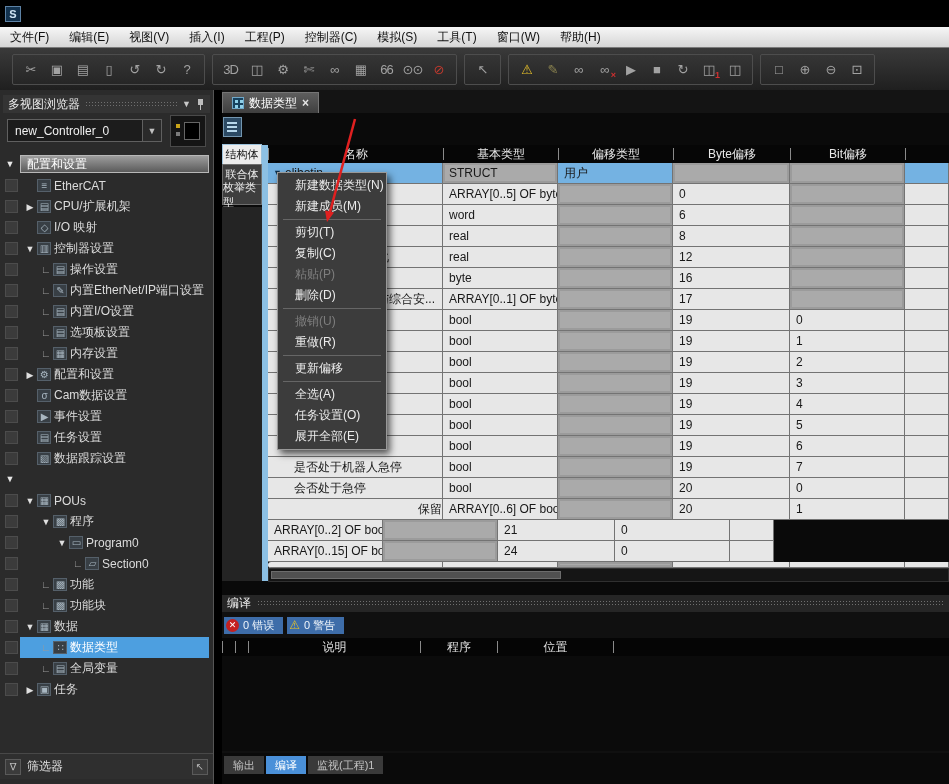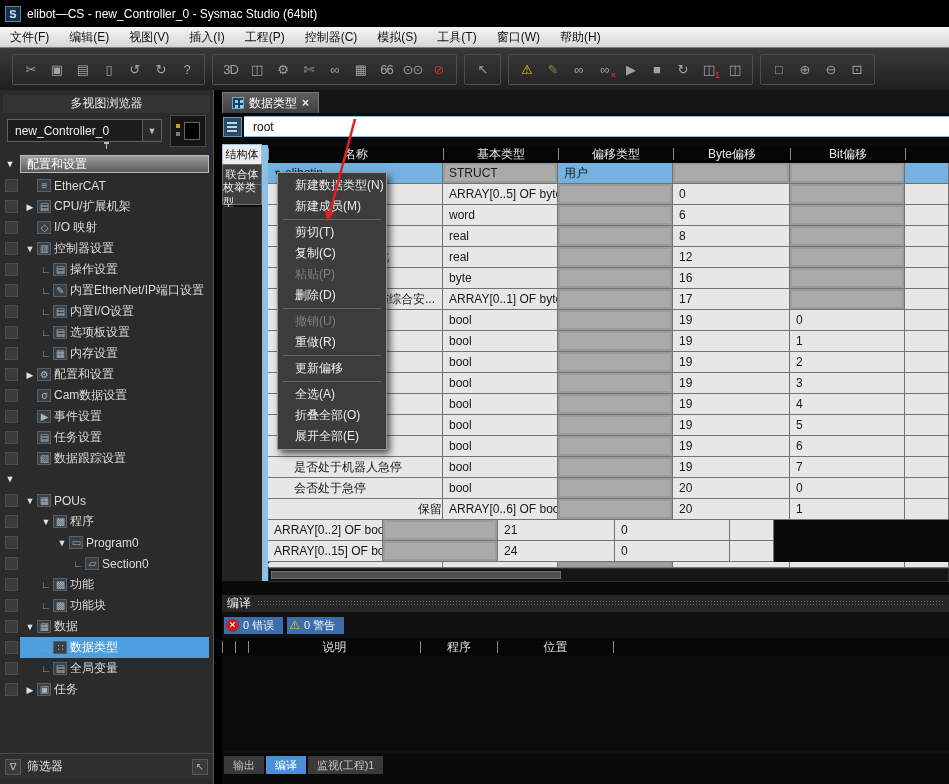--- a/index.html
+++ b/index.html
@@ -23,21 +23,21 @@
     background:linear-gradient(#3a3a3a,#1f1f1f);display:flex;align-items:center;gap:7px;padding-left:12px;}
   .tb-group{display:flex;align-items:center;height:31px;padding:0 6px;gap:3px;
     background:linear-gradient(#353535,#262626);border:1px solid #4d4d4d;border-radius:2px;}
   .tb-btn{min-width:23px;height:24px;display:flex;align-items:center;justify-content:center;
     color:#a2a2a2;font-size:13px;position:relative;letter-spacing:-1px;}
   .tb-btn .bdg{position:absolute;right:0px;bottom:1px;color:#d03030;font-size:9px;font-weight:bold;letter-spacing:0;}
 
   
   .sidebar{position:absolute;left:0;top:90px;width:214px;height:694px;background:#2b2b2b;border-right:1px solid #555;}
   .sb-header{position:absolute;left:3px;top:5px;right:3px;height:18px;background:#343434;
-    display:flex;align-items:center;color:#eaeaea;font-size:12px;padding:0 5px;gap:5px;flex-direction:column;}
+    display:flex;align-items:center;color:#eaeaea;font-size:12px;padding:0 5px;gap:5px;}
   .sb-dots{flex:1;height:7px;background-image:radial-gradient(#6f6f6f 26%,transparent 28%);background-size:3px 3px;}
   .sb-caret{color:#c8c8c8;font-size:9px;}
   .pin-icon{width:9px;height:12px;position:relative;}
   .pin-icon::before{content:"";position:absolute;left:2px;top:1px;width:5px;height:6px;background:#bcbcbc;}
   .pin-icon::after{content:"";position:absolute;left:4px;top:7px;width:1px;height:5px;background:#bcbcbc;}
   .controller-row{position:absolute;left:7px;top:29px;display:flex;align-items:center;}
   .controller-select{width:155px;height:23px;background:#1c1c1c;border:1px solid #606060;color:#f0f0f0;
     font-size:12px;display:flex;align-items:center;}
   .controller-select .lbl{flex:1;padding-left:7px;}
   .ctrl-caret{width:19px;height:100%;border-left:1px solid #606060;display:flex;align-items:center;
@@ -125,21 +125,20 @@
 
   .arrow-overlay{position:absolute;left:0;top:0;z-index:60;pointer-events:none;}
 </style>
 </head>
 <body>
 
 <div class="screen">
 
   <div class="titlebar">
     <span class="app-icon">S</span>
-    <span>elibot—CS - new_Controller_0 - Sysmac Studio (64bit)</span>
   </div>
 
   <div class="menubar">
       <span class="menu-item">文件(F)</span>
       <span class="menu-item">编辑(E)</span>
       <span class="menu-item">视图(V)</span>
       <span class="menu-item">插入(I)</span>
       <span class="menu-item">工程(P)</span>
       <span class="menu-item">控制器(C)</span>
       <span class="menu-item">模拟(S)</span>
@@ -398,21 +397,20 @@
   <div class="main">
     <div class="tabbar">
       <div class="tab">
         <span class="tab-icon"></span>
         <span>数据类型</span>
         <span class="tab-close">×</span>
       </div>
     </div>
     <div class="rootbar">
       <span class="root-icon"></span>
-      <div class="root-field">root</div>
     </div>
 
     <div class="side-tabs">
         <div class="side-tab active">结构体</div>
         <div class="side-tab">联合体</div>
         <div class="side-tab">枚举类型</div>
       </div>
     <div class="side-filler"></div>
     <div class="blue-strip"></div>
 
@@ -666,21 +664,21 @@
       <div class="ctx-item">复制(C)</div>
       <div class="ctx-item disabled">粘贴(P)</div>
       <div class="ctx-item">删除(D)</div>
       <div class="ctx-sep"></div>
       <div class="ctx-item disabled">撤销(U)</div>
       <div class="ctx-item">重做(R)</div>
       <div class="ctx-sep"></div>
       <div class="ctx-item">更新偏移</div>
       <div class="ctx-sep"></div>
       <div class="ctx-item">全选(A)</div>
-      <div class="ctx-item">折叠全部(O)</div>
+      <div class="ctx-item">任务设置(O)</div>
       <div class="ctx-item">展开全部(E)</div>
     </div>
 
   <svg class="arrow-overlay" width="949" height="784">
     <line x1="355" y1="119" x2="330" y2="212" stroke="#e02020" stroke-width="2.5"></line>
     <polygon points="327,222 334,212.5 325,210.5" fill="#e02020"></polygon>
   </svg>
 
 </div>
 

